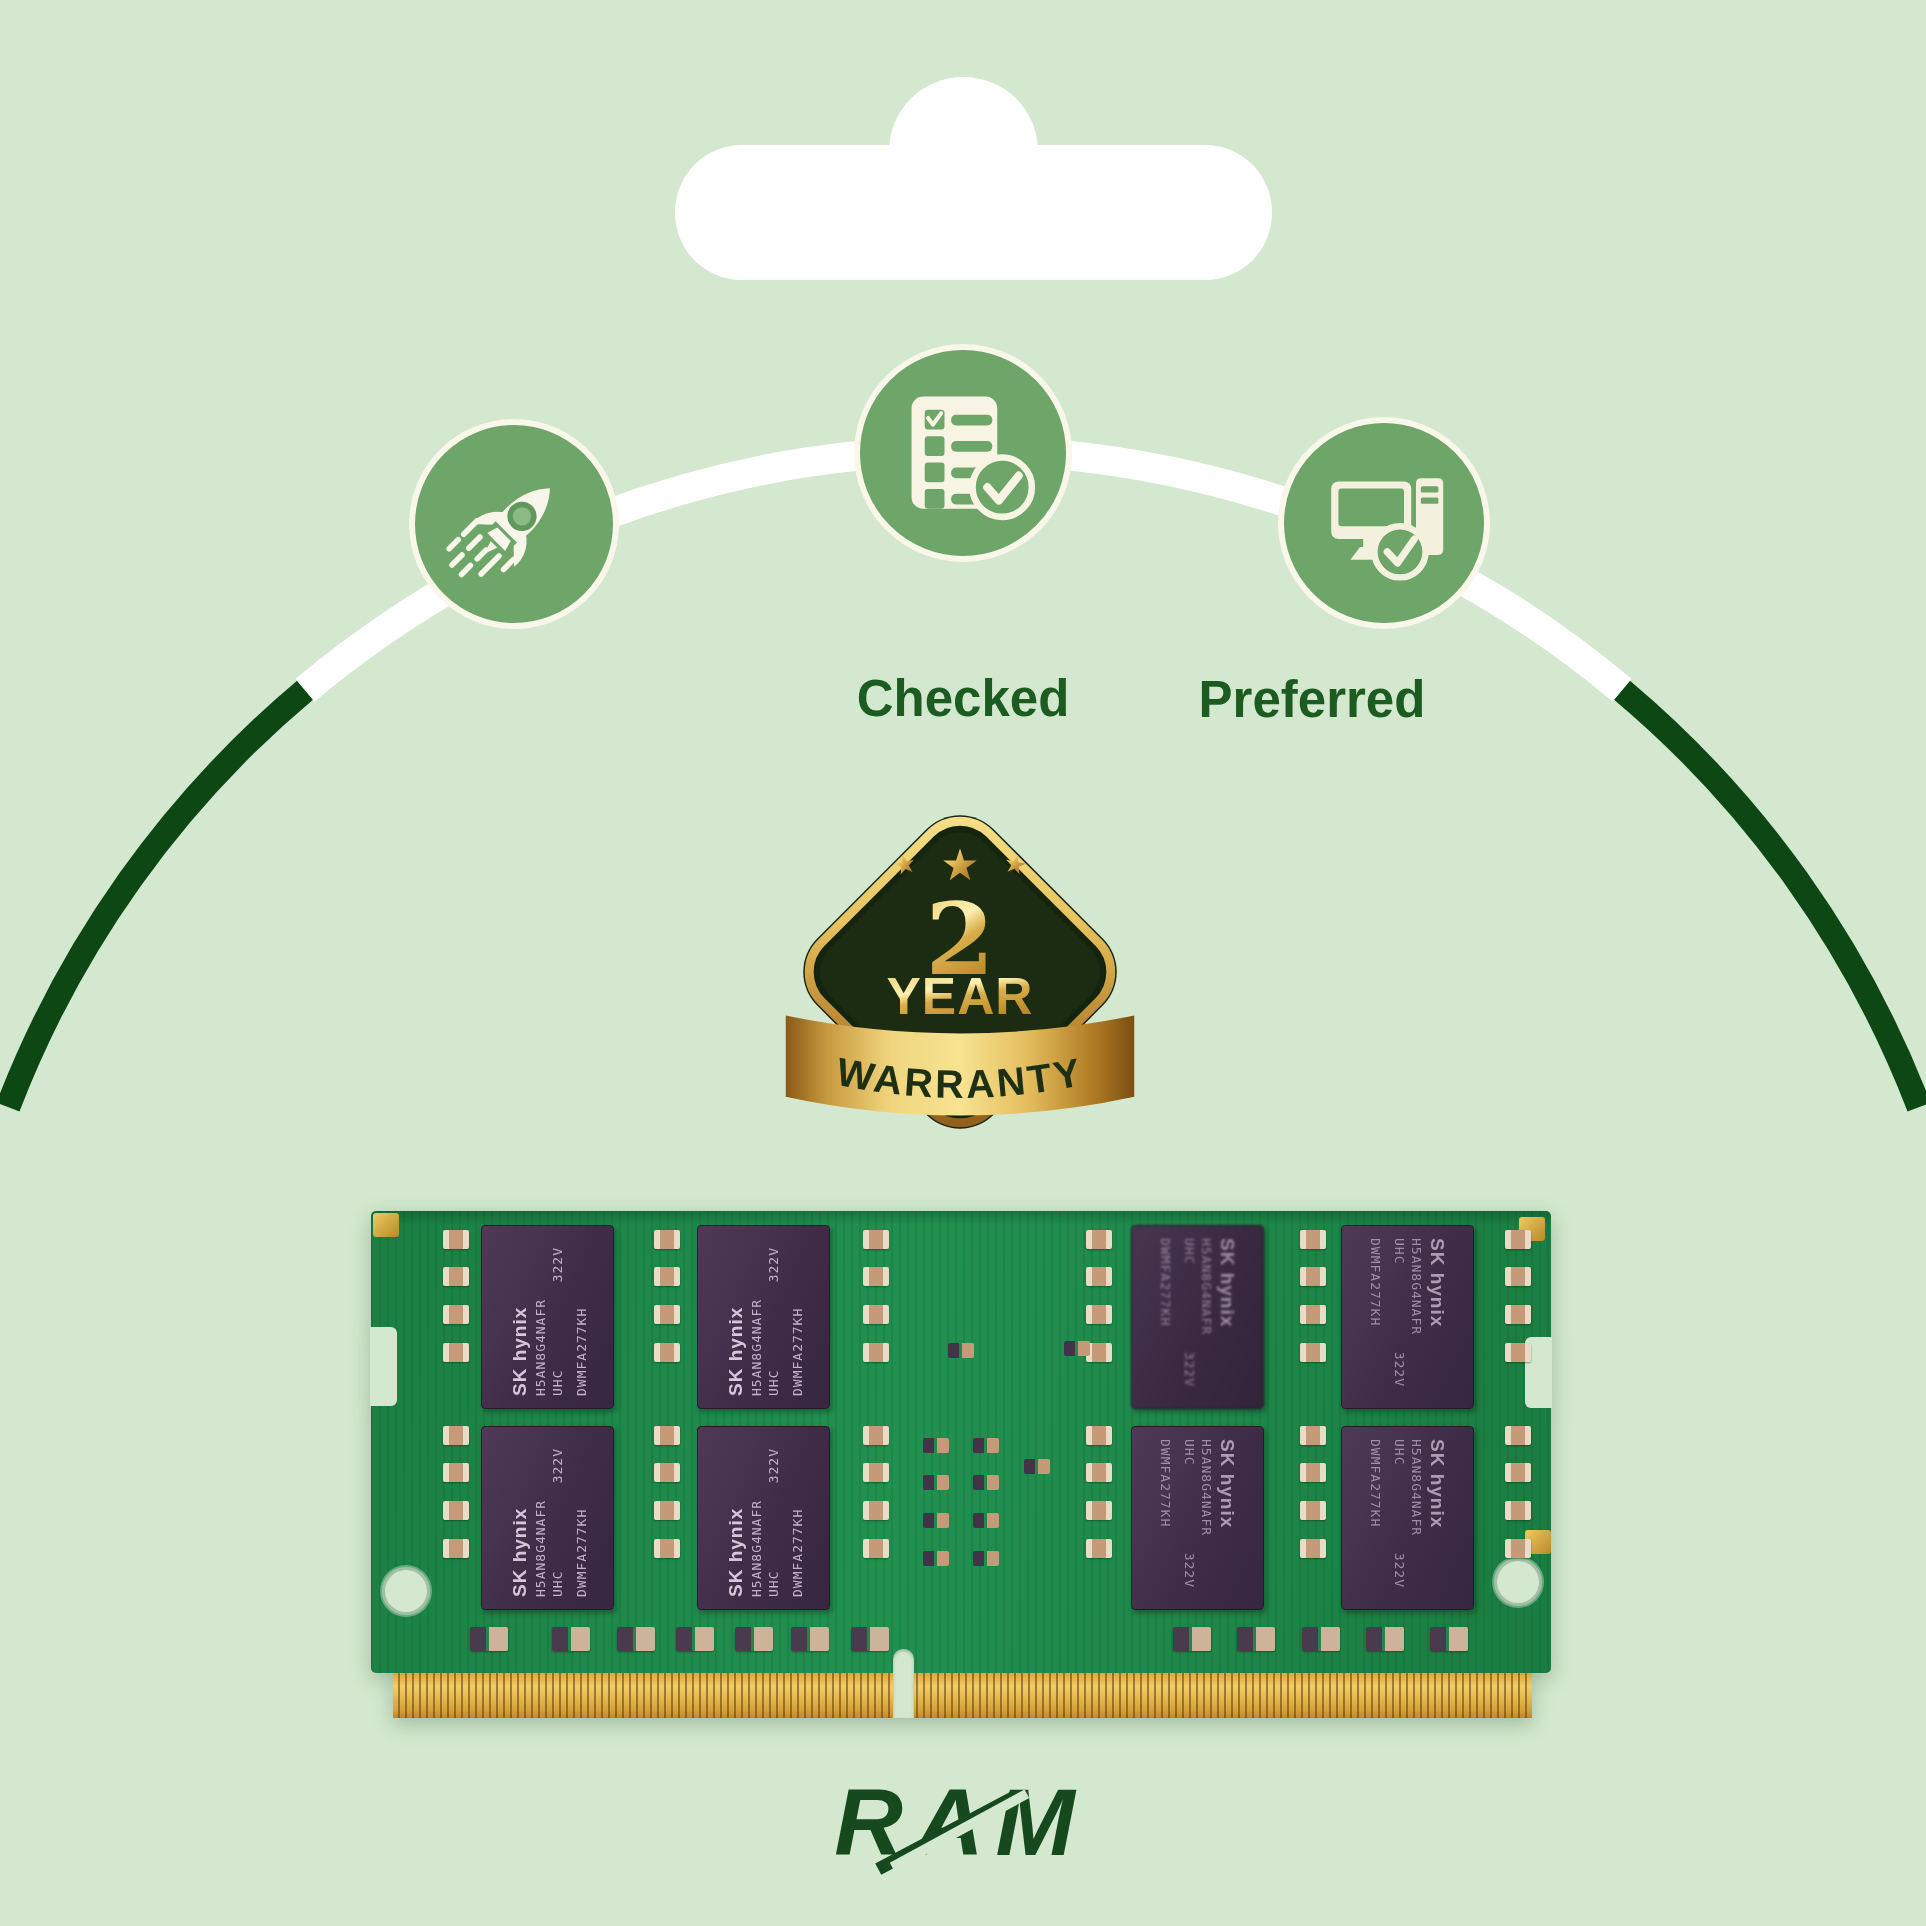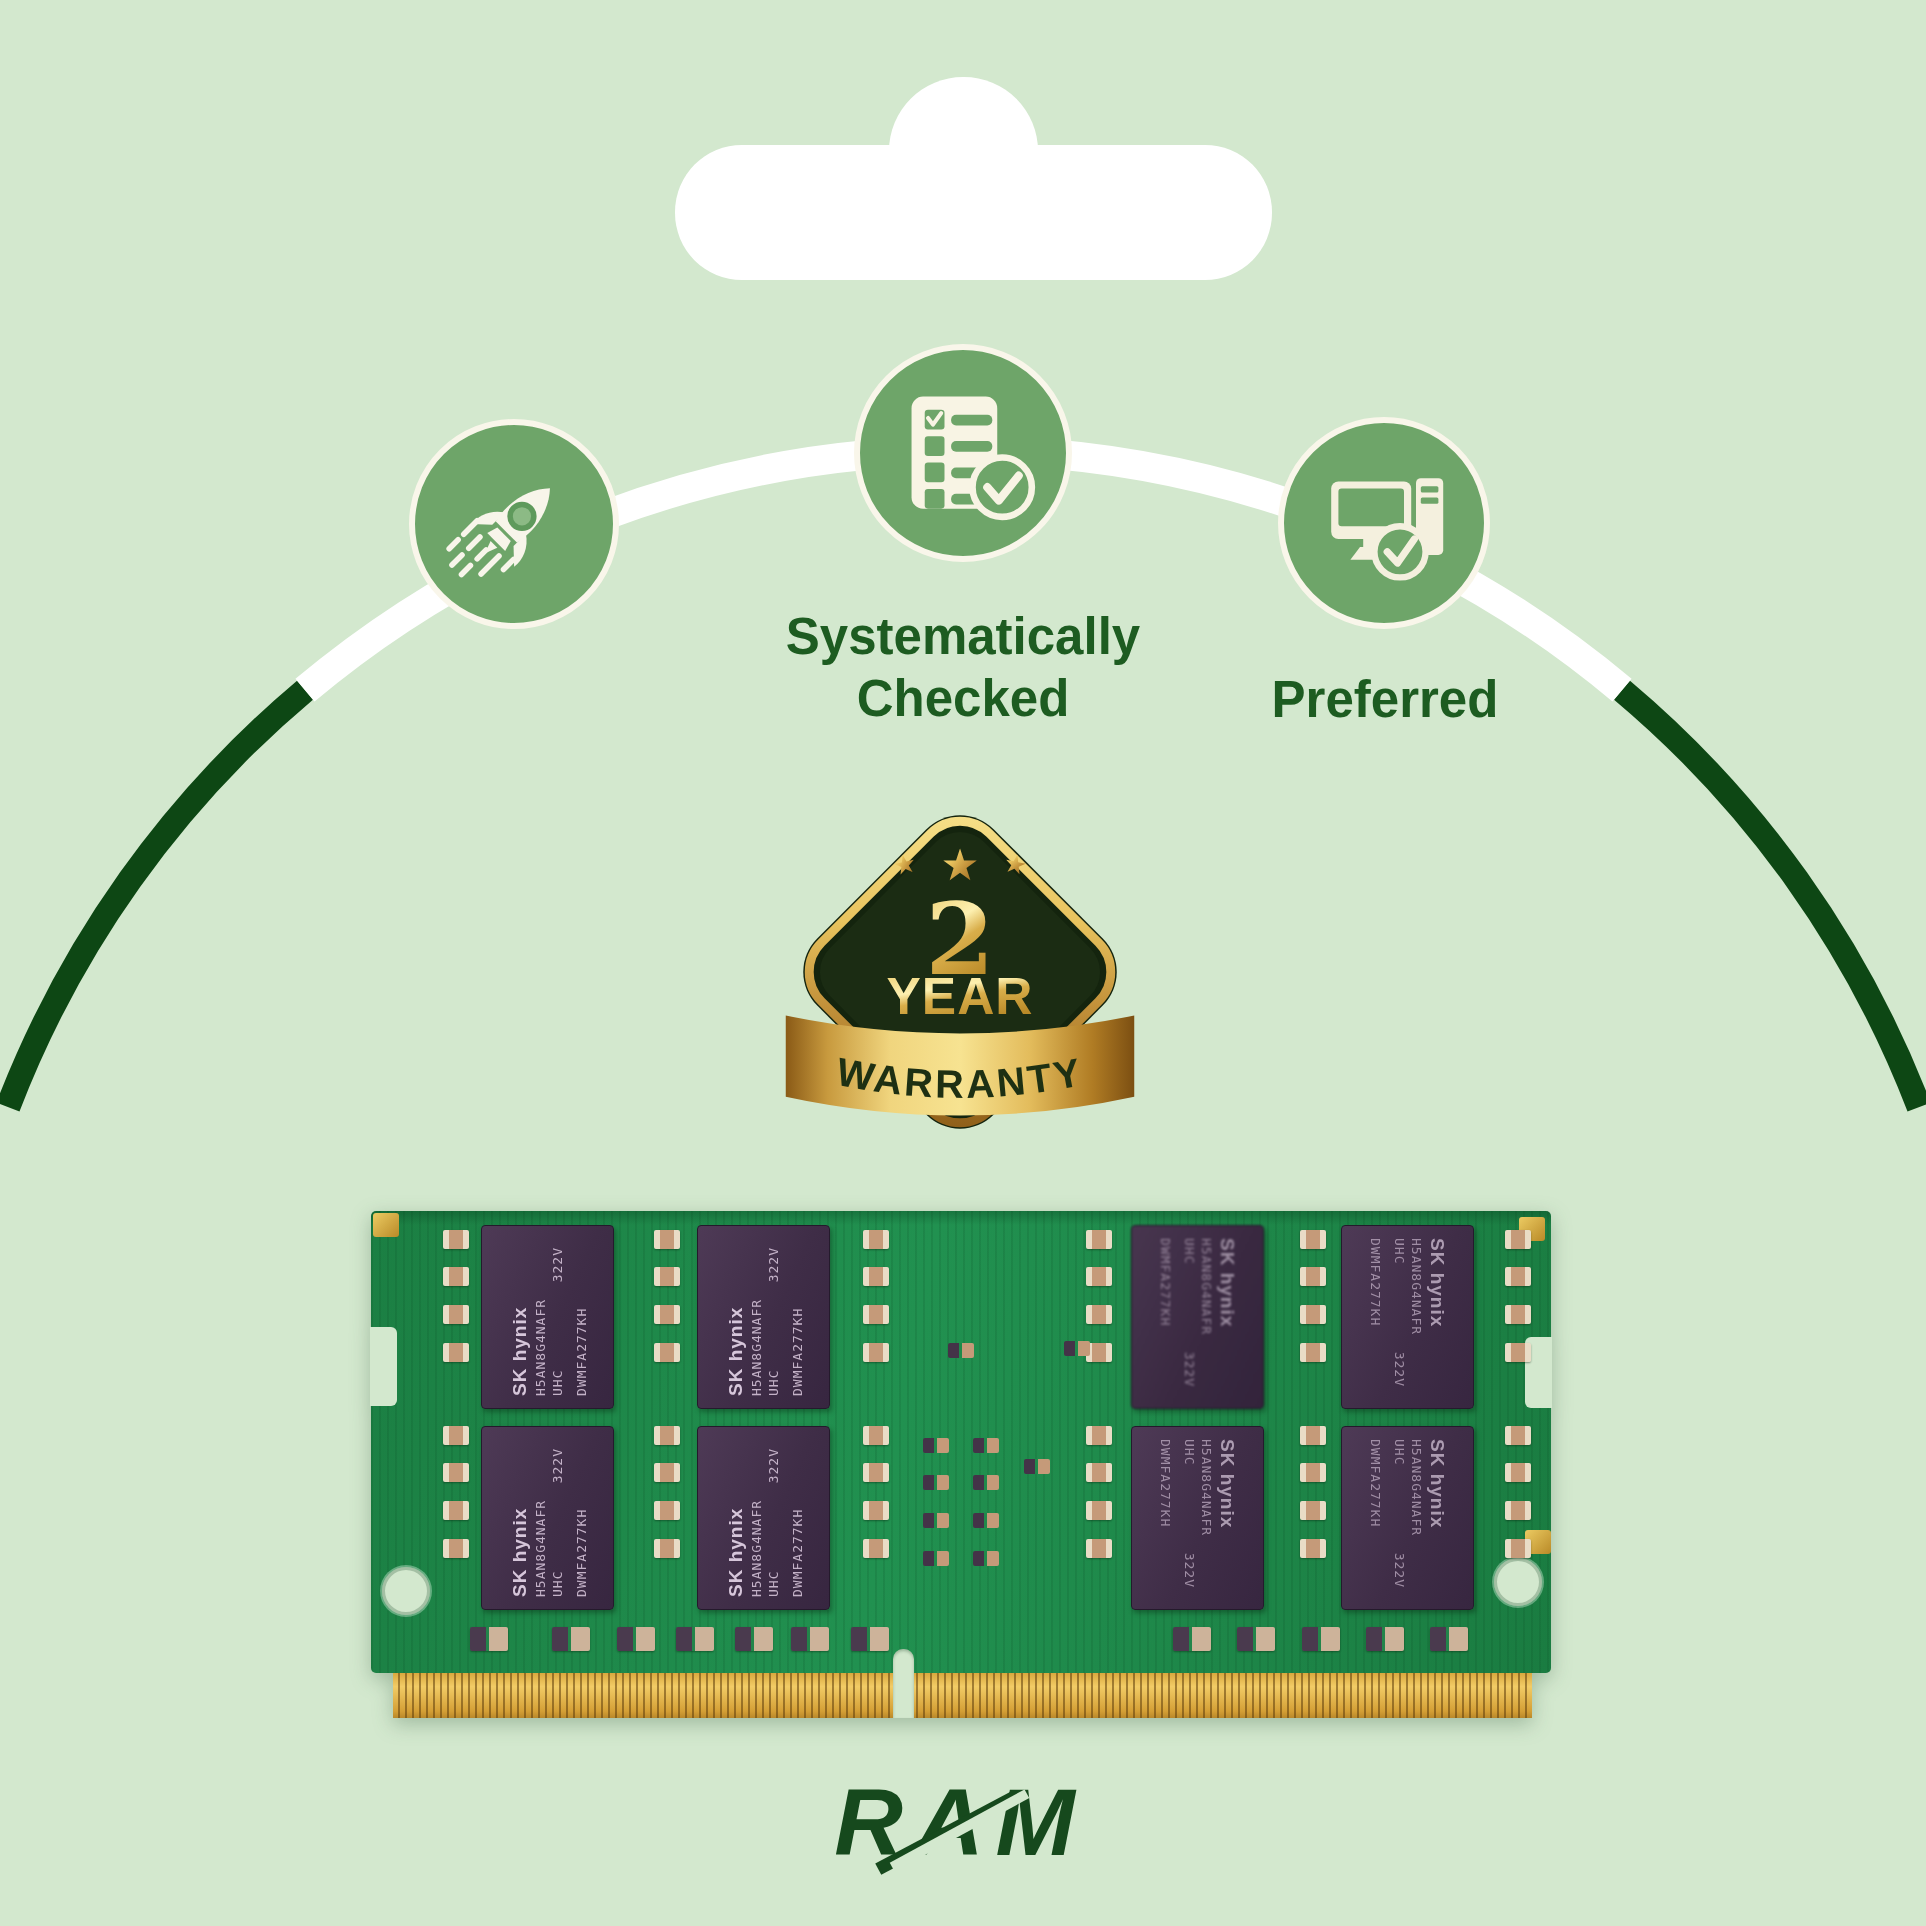--- a/index.html
+++ b/index.html
@@ -21,21 +21,21 @@
   .fc-rocket{left:409px;top:419px;width:210px;height:210px;}
   .fc-check {left:854px;top:344px;width:218px;height:218px;}
   .fc-pc    {left:1278px;top:417px;width:212px;height:212px;}
   .feature-circle svg{width:88%;height:88%;}
 
   
   .caption{transform:translateX(-50%);text-align:center;white-space:nowrap;
            font-weight:700;font-size:51px;line-height:62px;color:#1d5c21;}
   .cap-1{left:514px;top:677px;}
   .cap-2{left:963px;top:606px;}
-  .cap-3{left:1385px;top:669px;}
+  .cap-3{left:1312px;top:669px;}
 
   
   .badge-svg{left:762px;top:774px;width:396px;height:396px;}
 
   
   .ram{left:371px;top:1211px;width:1180px;height:507px;filter:drop-shadow(0 6px 10px rgba(30,70,40,.28));}
   .pcb{position:absolute;left:0;top:0;width:1180px;height:462px;border-radius:5px;
        background:
          linear-gradient(180deg, rgba(0,45,18,.28), rgba(0,0,0,0) 14px),
          repeating-linear-gradient(90deg, rgba(8,70,32,.14) 0 2px, rgba(0,0,0,0) 2px 8px),
@@ -136,21 +136,21 @@
       <rect x="-66" y="-52" width="100" height="72" rx="9" fill="#f4f0de"></rect>
       <rect x="-57" y="-43" width="82" height="47" rx="4" fill="#6ea569"></rect>
       <rect x="-26" y="20" width="16" height="12" fill="#f4f0de"></rect>
       <polygon points="-42,46 2,46 -6,30 -30,30" fill="#f4f0de"></polygon>
       <circle cx="20" cy="36" r="32" fill="#6ea569" stroke="#f4f0de" stroke-width="8"></circle>
       <polyline points="4,36 17,50 38,20" fill="none" stroke="#f4f0de" stroke-width="9" stroke-linecap="round" stroke-linejoin="round"></polyline>
     </svg>
   </div>
 
   <div class="abs caption cap-2">
-    <span>Systematically</span><br>
+    <br>
     <span>Checked</span>
   </div>
   <div class="abs caption cap-3">
     <span>Preferred</span><br>
   </div>
 
   <svg class="abs badge-svg" viewBox="-200 -200 400 400">
     <defs>
       <linearGradient id="gold" x1="0" y1="0" x2="1" y2="1">
         <stop offset="0" stop-color="#f7e28c"></stop>

